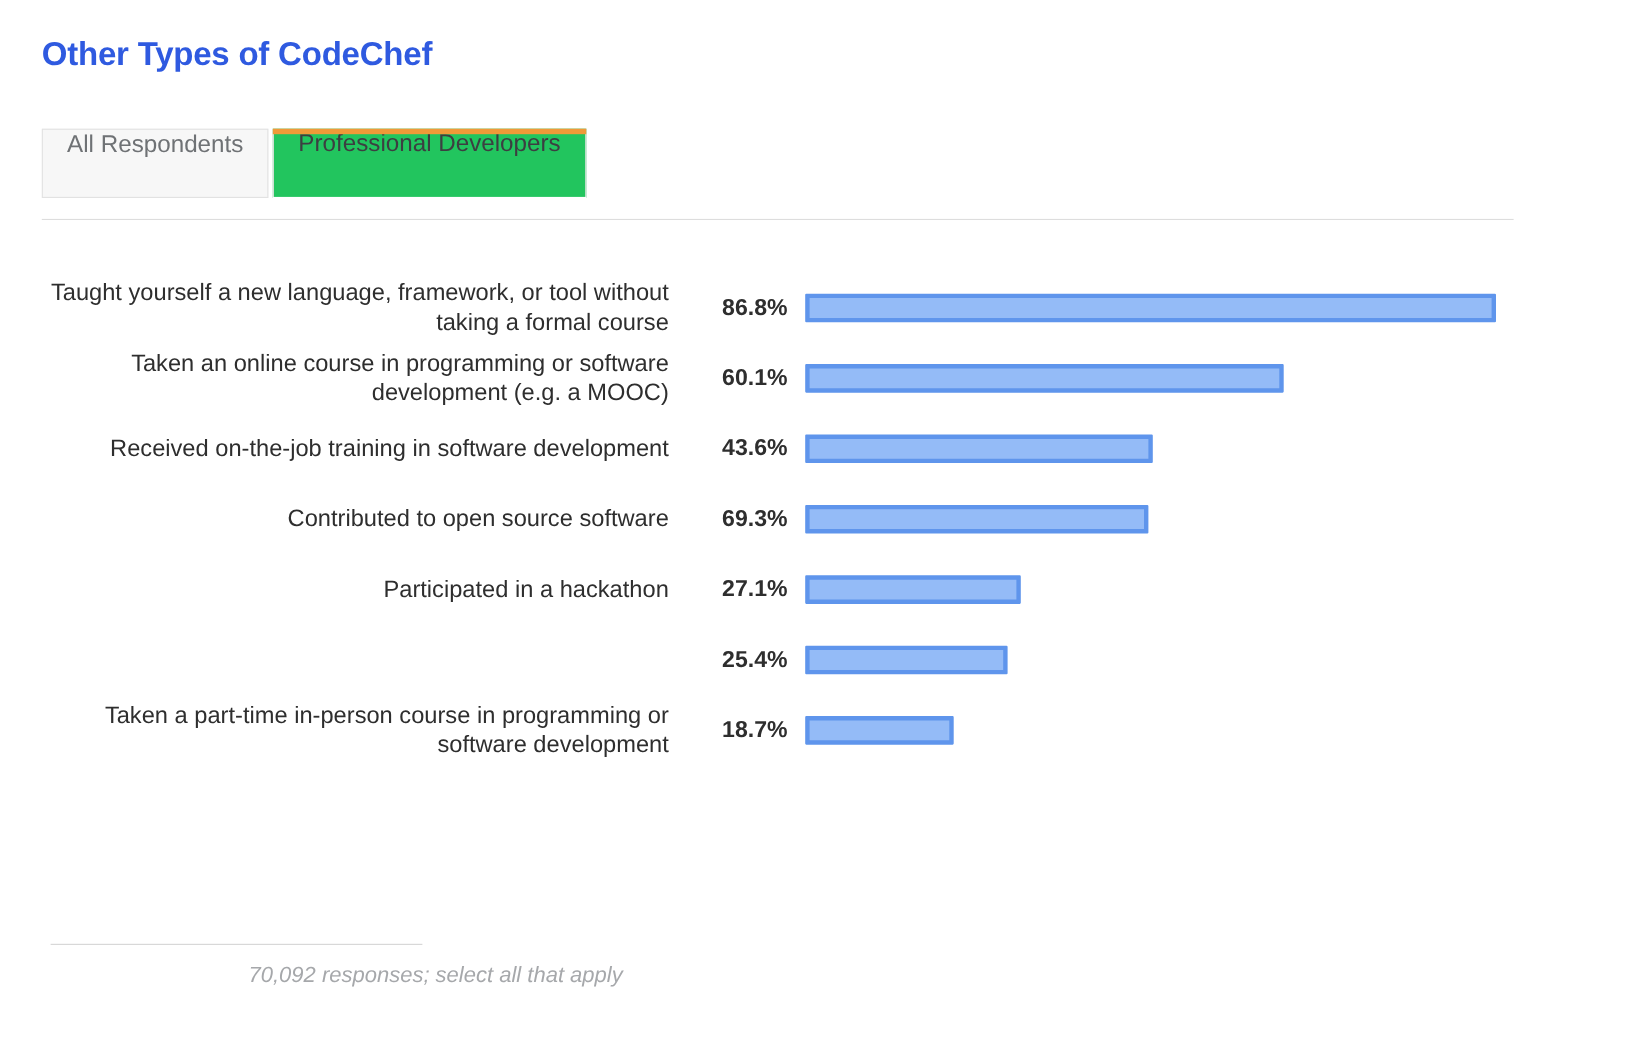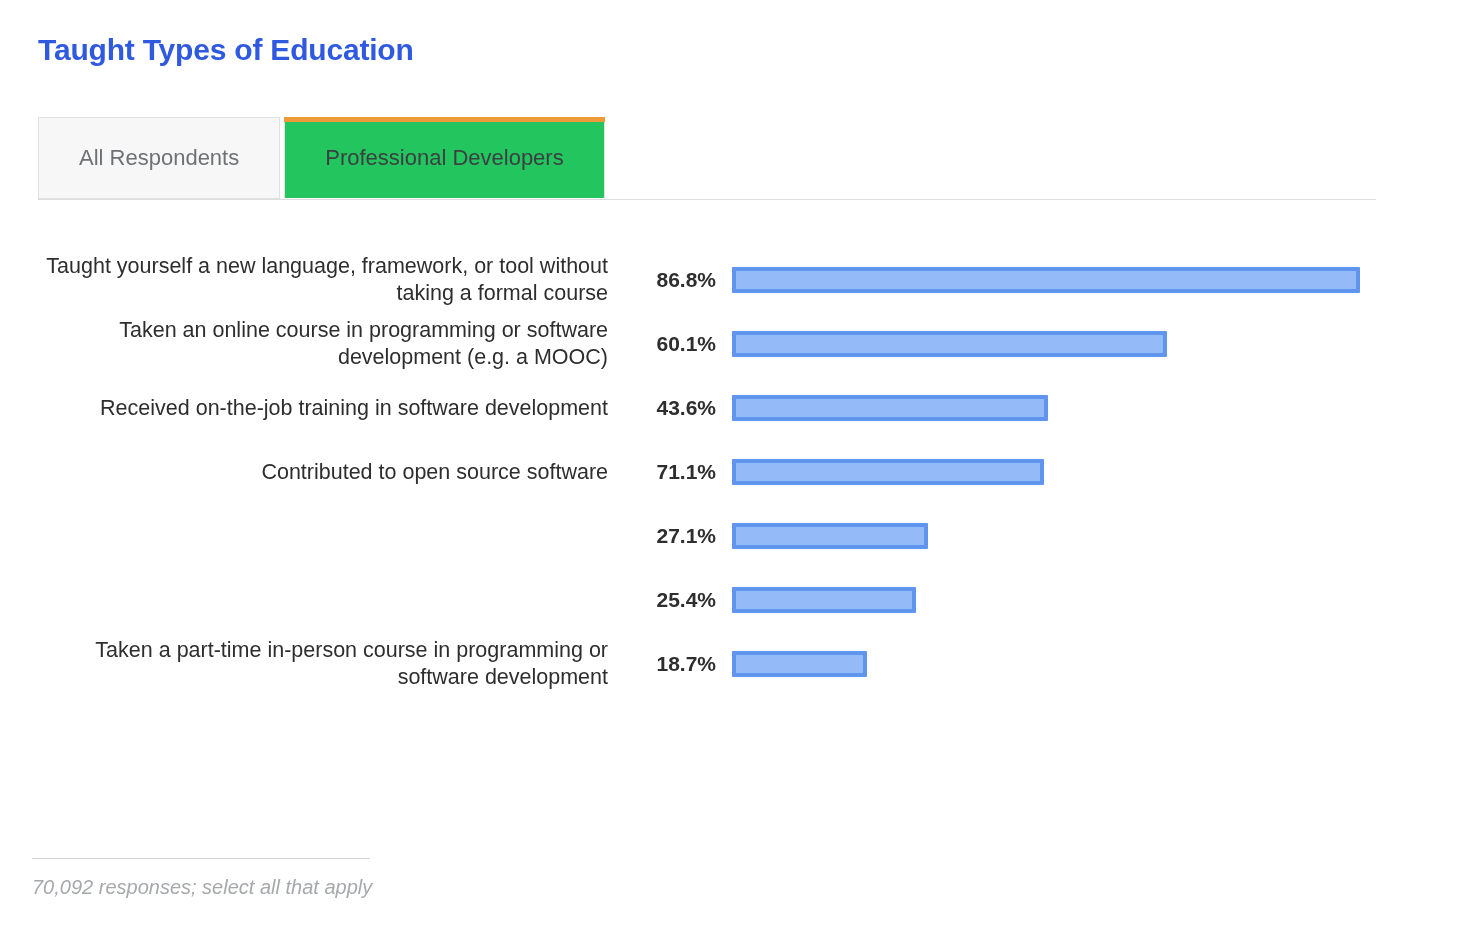--- a/index.html
+++ b/index.html
@@ -55,26 +55,25 @@
     position: absolute;
     left: 0;
     top: 0;
     display: flex;
     align-items: stretch;
     height: 83px;
   }
   .tab {
     position: relative;
     display: flex;
-    align-items: center;
     justify-content: center;
     box-sizing: border-box;
     font-size: 22px;
-    padding: 0 40px;
-    height: 82px;
+    padding: 0 22px;
+    height: 63px;
     cursor: pointer;
     user-select: none;
   }
   .tab.inactive {
     background: #f7f7f7;
     border: 1px solid #e2e2e2;
     color: #6f7275;
   }
   .tab.active {
     background: #22c55e;
@@ -150,43 +149,44 @@
     height: 26px;
     box-sizing: border-box;
     background: #94bbf7;
     border: 4px solid #5f95ec;
     border-radius: 1px;
   }
 
   
   .footer {
     position: absolute;
-    left: 32px;
+    left: 46px;
     top: 858px;
     width: 700px;
+    text-align: center;
   }
   .footer-rule {
     width: 338px;
     height: 1px;
     background: #d4d4d4;
   }
   .footer-note {
     margin-top: 17px;
     font-size: 20px;
     font-style: italic;
     color: #a6a8ab;
     white-space: nowrap;
   }
 </style>
 </head>
 <body>
 
 <div class="page">
 
-  <div class="page-title">Taught Types of Education</div>
+  <div class="page-title">Other Types of CodeChef</div>
 
   <div class="tabs-wrap">
     <div class="tabs-baseline"></div>
     <div class="tabs-row">
       <div class="tab inactive">
         <span>All Respondents</span>
       </div>
       <div class="tab active">
         <span>Professional Developers</span>
       </div>
@@ -210,26 +210,27 @@
       </div>
       <div class="row">
         <div class="row-label">Received on-the-job training in software development</div>
         <div class="row-value">43.6%</div>
         <div class="bar-track">
           <div class="bar" style="width: 315.664px; background: rgb(148, 187, 247); border-color: rgb(95, 149, 236);"></div>
         </div>
       </div>
       <div class="row">
         <div class="row-label">Contributed to open source software</div>
-        <div class="row-value">71.1%</div>
+        <div class="row-value">69.3%</div>
         <div class="bar-track">
           <div class="bar" style="width: 312.044px; background: rgb(148, 187, 247); border-color: rgb(95, 149, 236);"></div>
         </div>
       </div>
       <div class="row">
+        <div class="row-label">Participated in a hackathon</div>
         <div class="row-value">27.1%</div>
         <div class="bar-track">
           <div class="bar" style="width: 196.204px; background: rgb(148, 187, 247); border-color: rgb(95, 149, 236);"></div>
         </div>
       </div>
       <div class="row">
         <div class="row-value">25.4%</div>
         <div class="bar-track">
           <div class="bar" style="width: 183.896px; background: rgb(148, 187, 247); border-color: rgb(95, 149, 236);"></div>
         </div>

